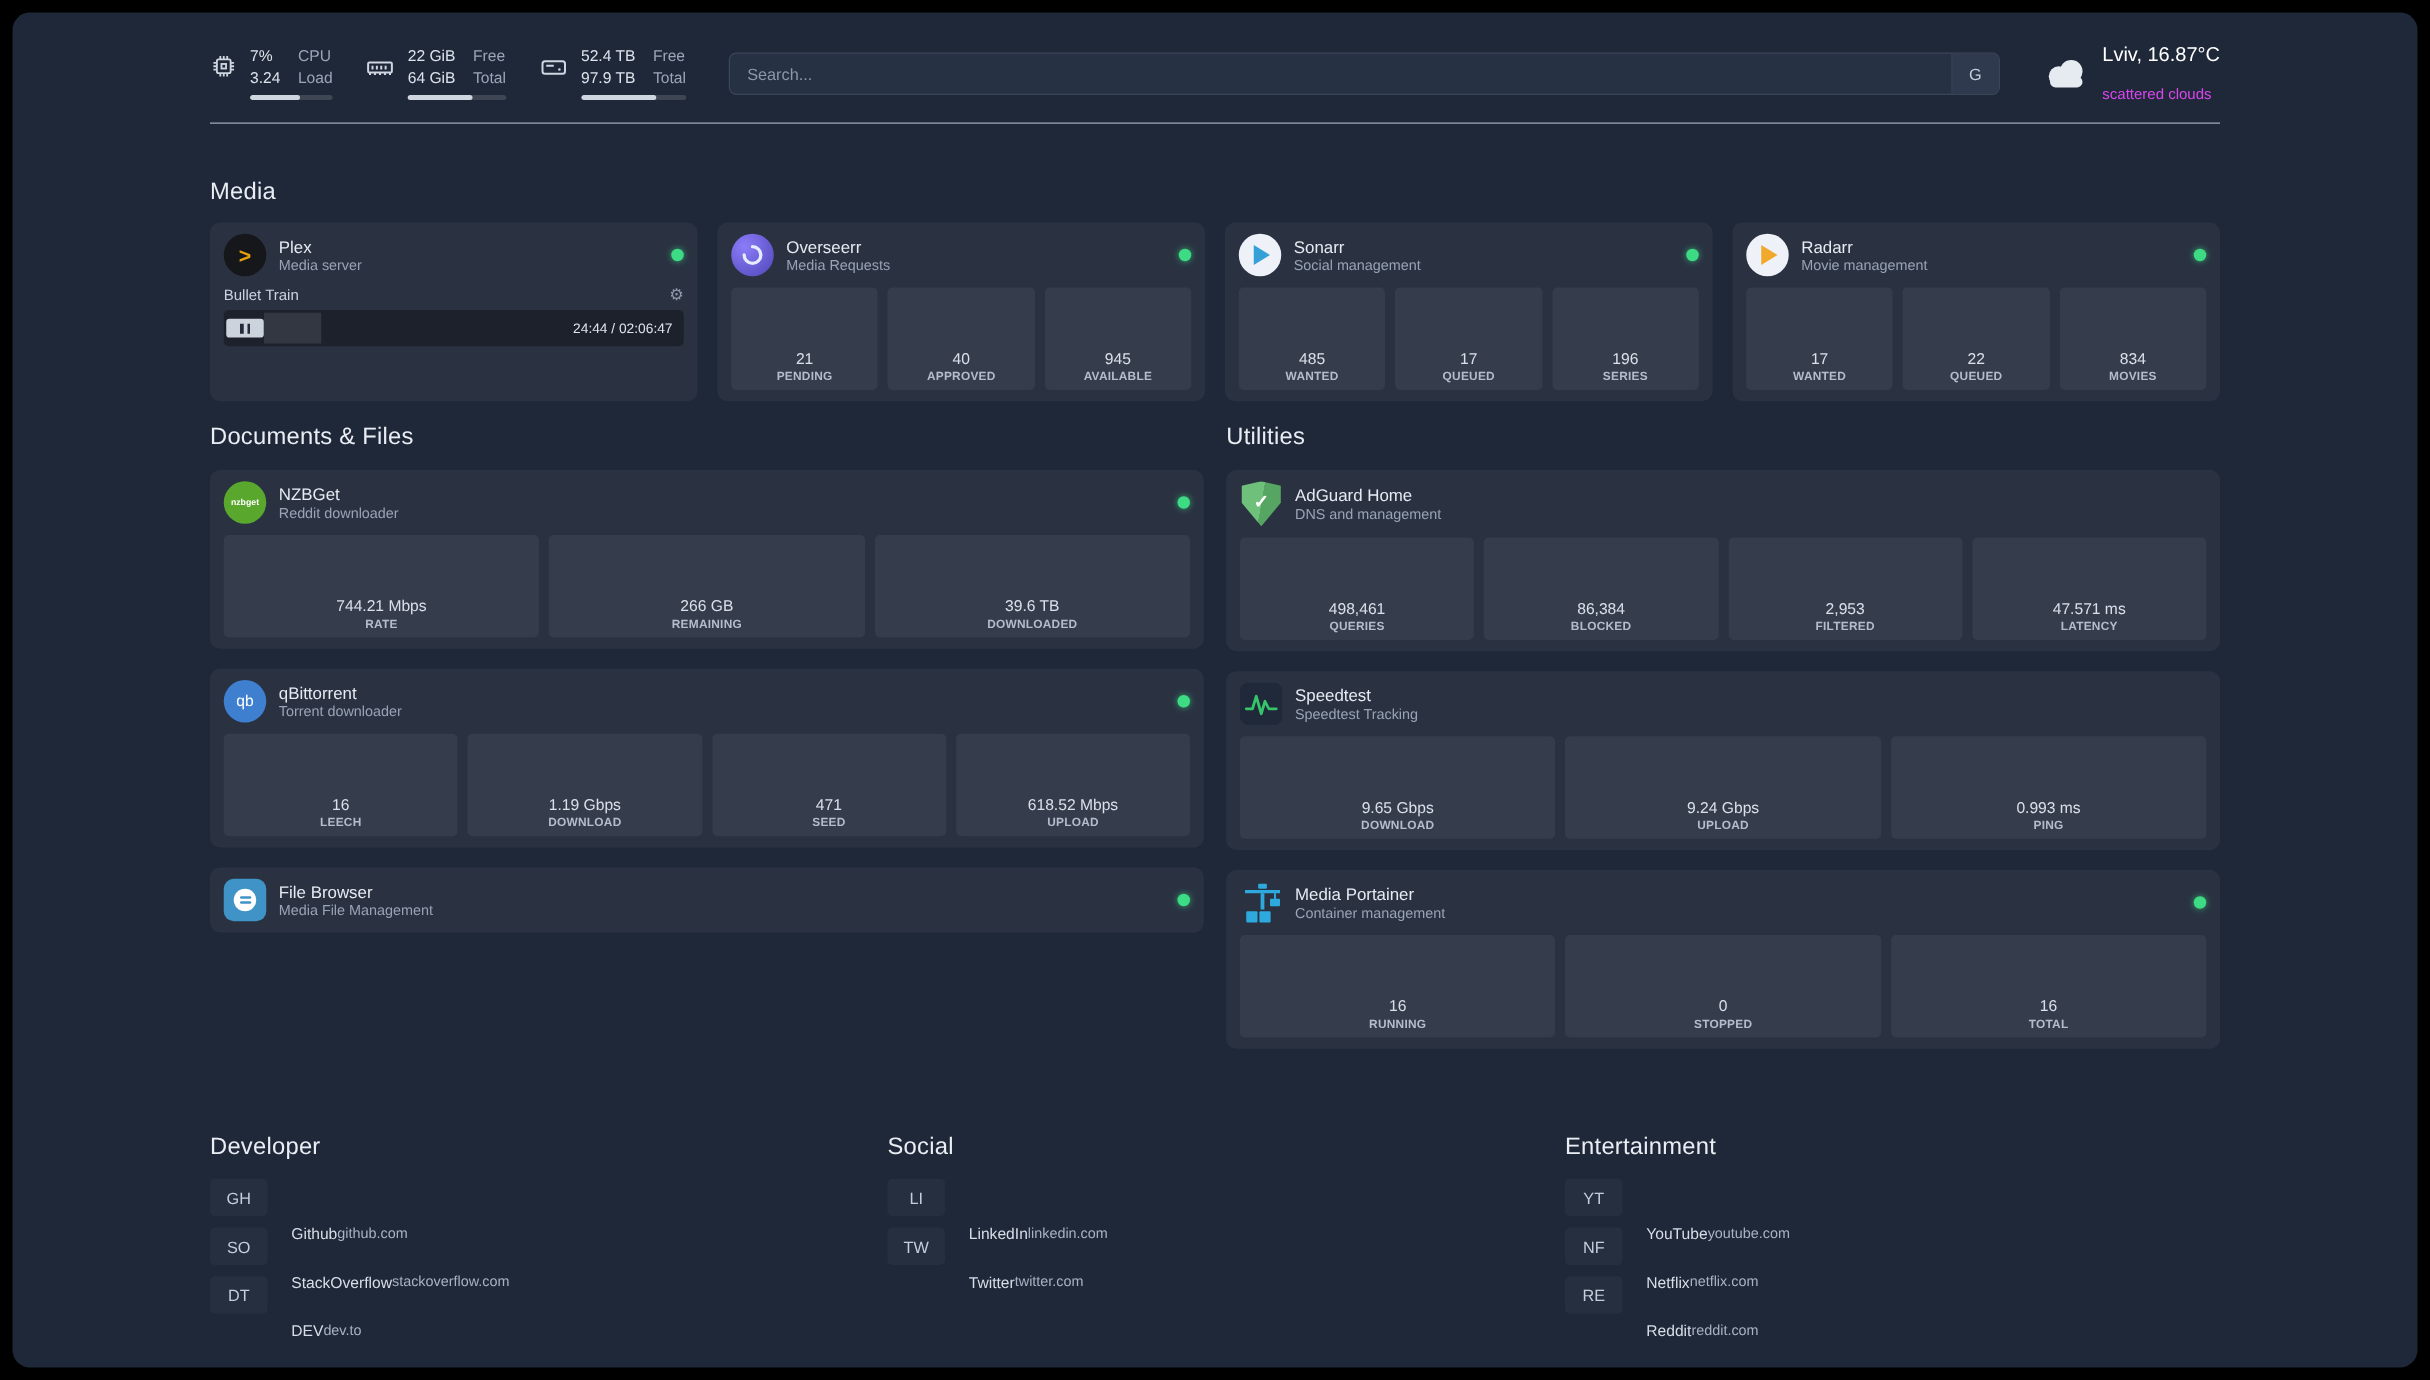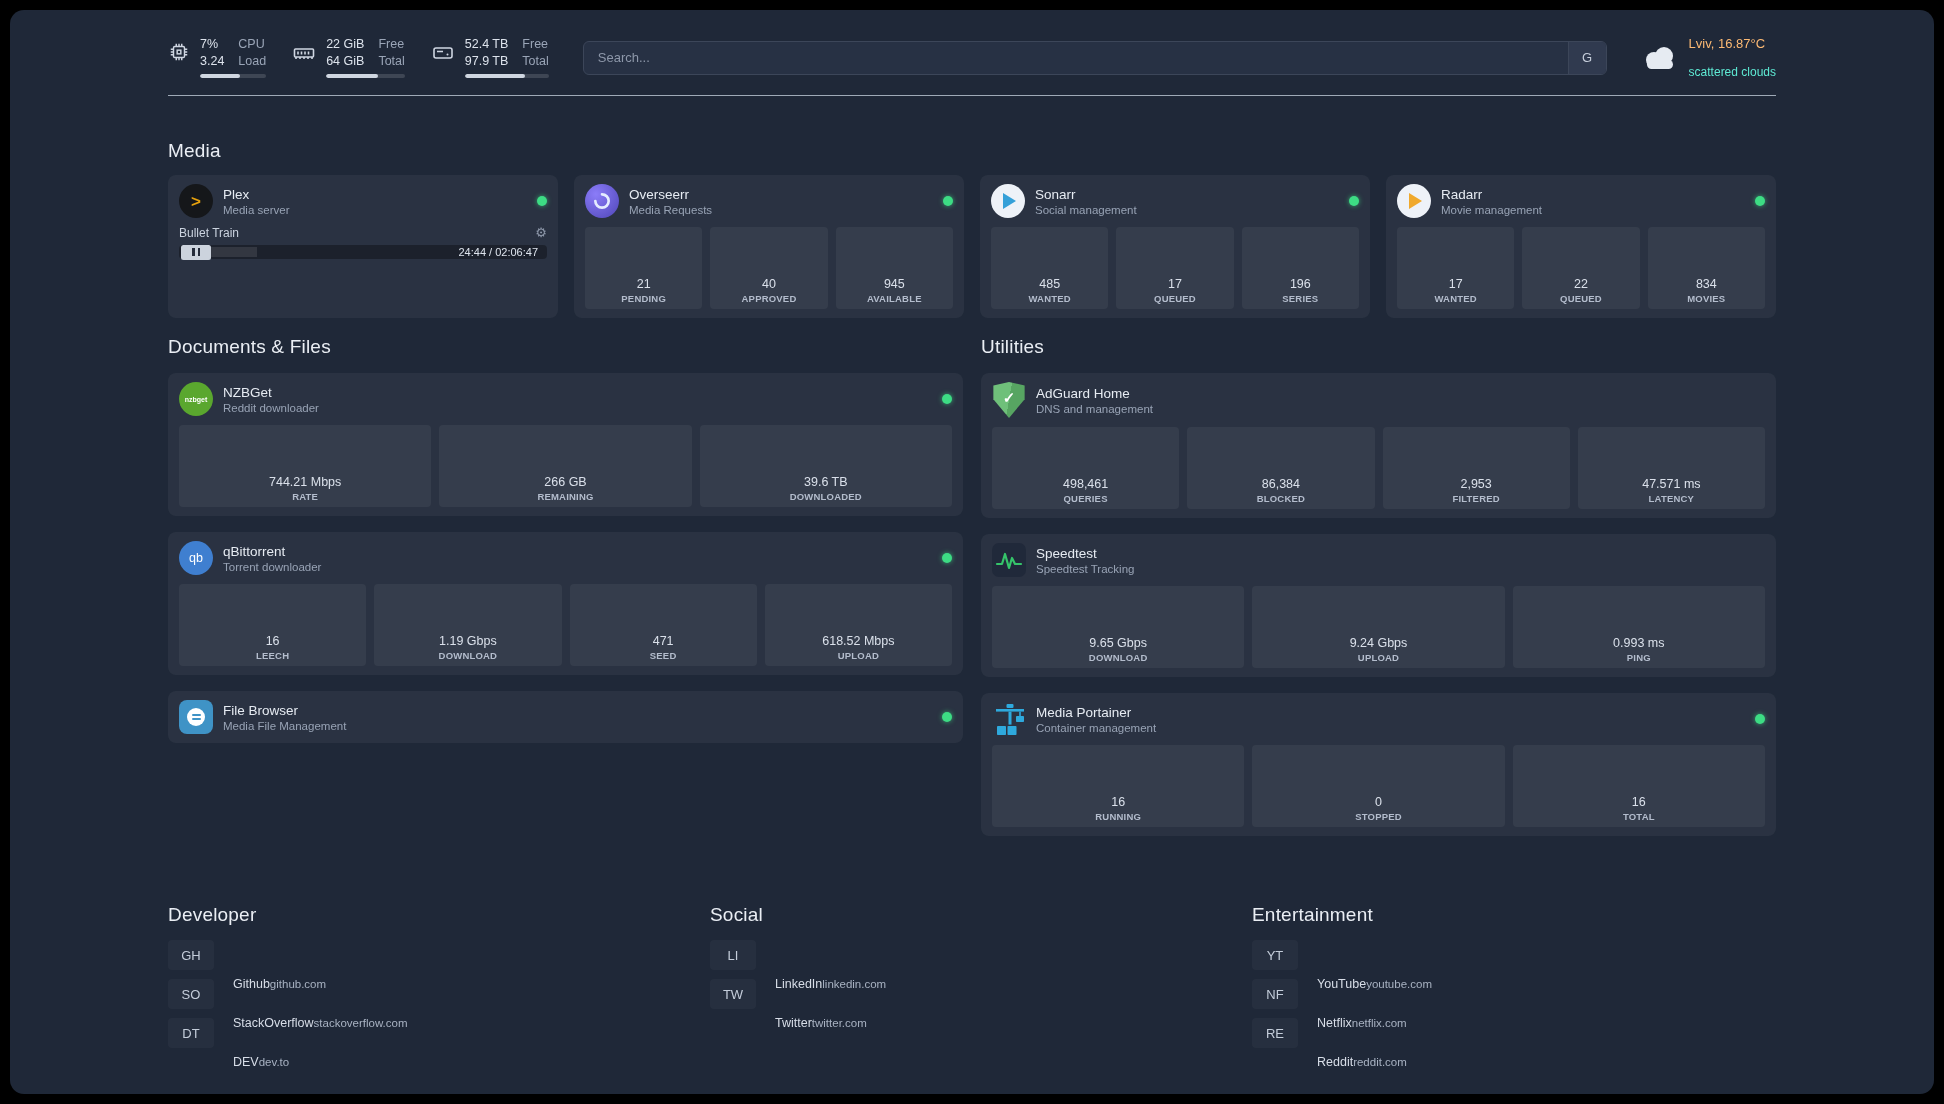--- a/index.html
+++ b/index.html
@@ -18,22 +18,22 @@
   .rc.labs { color: #9aa5b7; }
   .bar { height: 4px; border-radius: 2px; background: rgba(255,255,255,0.14); margin-top: 5px; overflow: hidden; }
   .bar .fill { height: 100%; background: #cfd6e0; border-radius: 2px; }
 
   .search { flex: 1; display: flex; align-items: center; height: 34px; background: #273144; border: 1px solid #3c4659; border-radius: 6px; margin: 0 8px; }
   .search input { flex: 1; background: transparent; border: none; outline: none; color: #d5dbe6; font-size: 13px; padding: 0 14px; font-family: inherit; }
   .search input::placeholder { color: #8d97a9; }
   .gbtn { width: 38px; height: 100%; background: #303a4f; border: none; border-left: 1px solid #3c4659; color: #c6cedb; font-size: 13px; border-radius: 0 5px 5px 0; cursor: pointer; font-family: inherit; }
 
   .weather { display: flex; align-items: center; gap: 10px; }
-  .weather .loc { font-size: 13px; color: #fdba74; }
-  .weather .cond { font-size: 12px; color: #5eead4; margin-top: 14px; }
+  .weather .loc { font-size: 16px; color: #ffffff; }
+  .weather .cond { font-size: 12px; color: #d946ef; margin-top: 14px; }
 
   .divider { border-bottom: 1px solid rgba(203,213,225,0.75); margin-top: 16px; }
 
   
   h2.section-title { font-size: 19px; font-weight: 500; color: #eaeef4; letter-spacing: .2px; }
   .media-section { margin-top: 44px; }
   .media-grid { display: grid; grid-template-columns: repeat(4, 1fr); gap: 16px; margin-top: 13px; }
 
   .card { background: rgba(255,255,255,0.05); border-radius: 8px; padding: 9px 11px; cursor: pointer; }
   .card-head { display: flex; align-items: center; gap: 10px; }
@@ -59,21 +59,21 @@
   .sqicon { width: 34px; height: 34px; flex: none; line-height: 0; }
 
   .stats { display: flex; gap: 8px; margin-top: 9px; }
   .stat { flex: 1; background: rgba(255,255,255,0.055); border-radius: 4px; text-align: center; padding: 6px 2px 5px; cursor: default; }
   .sv { font-size: 12.5px; color: #dae0ea; margin-top: 44px; }
   .sl { font-size: 9.5px; font-weight: 700; color: #b4bdcd; margin-top: 2px; letter-spacing: .2px; }
 
   
   .np { display: flex; align-items: center; justify-content: space-between; margin-top: 7px; font-size: 12px; color: #cbd3df; }
   .gear { color: #8d97a9; font-size: 13px; cursor: pointer; }
-  .player { display: flex; align-items: center; margin-top: 5px; background: rgba(0,0,0,0.32); border-radius: 4px; height: 14px; padding: 2px; }
+  .player { display: flex; align-items: center; margin-top: 5px; background: rgba(0,0,0,0.32); border-radius: 4px; height: 29px; padding: 2px; }
   .pausebtn { width: 30px; height: 15px; background: #ccd3dd; border-radius: 2.5px; display: flex; align-items: center; justify-content: center; gap: 3px; border: none; cursor: pointer; flex: none; }
   .pausebtn i { width: 2.5px; height: 8px; background: #242b3a; }
   .ptrack { flex: 1; height: 100%; position: relative; overflow: hidden; }
   .pfill { position: absolute; left: 0; top: 0; bottom: 0; background: rgba(255,255,255,0.10); }
   .ptime { font-size: 11px; color: #dfe5ee; padding: 0 7px; white-space: nowrap; }
 
   .cols2 { display: grid; grid-template-columns: 1fr 1fr; gap: 0 18px; margin-top: 18px; align-items: start; }
   .cols2 h2 { margin-bottom: 15px; }
   .cols2 .card { margin-bottom: 16px; }
 

